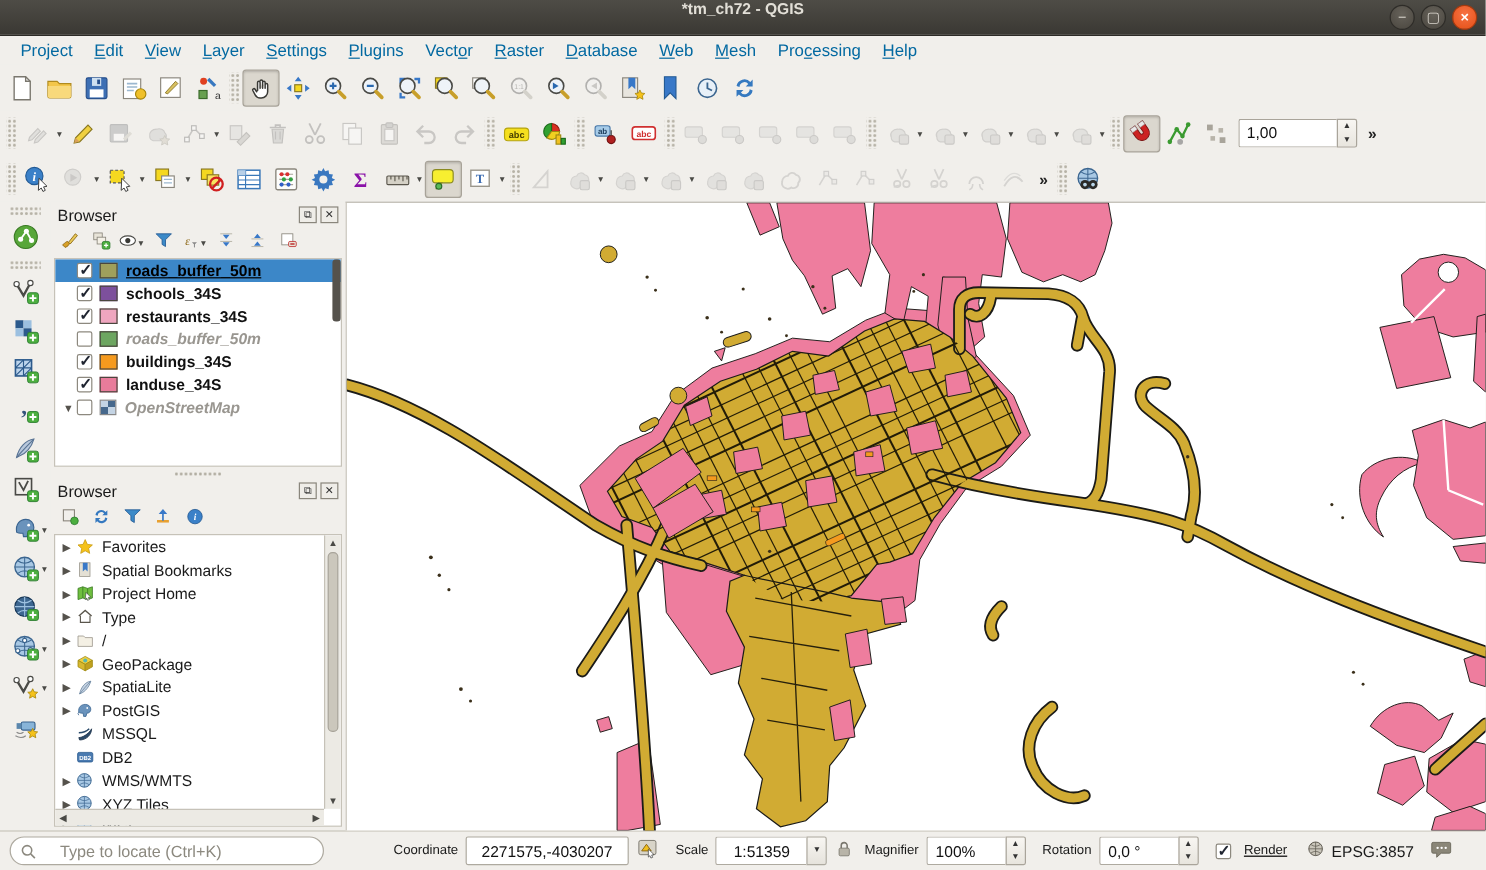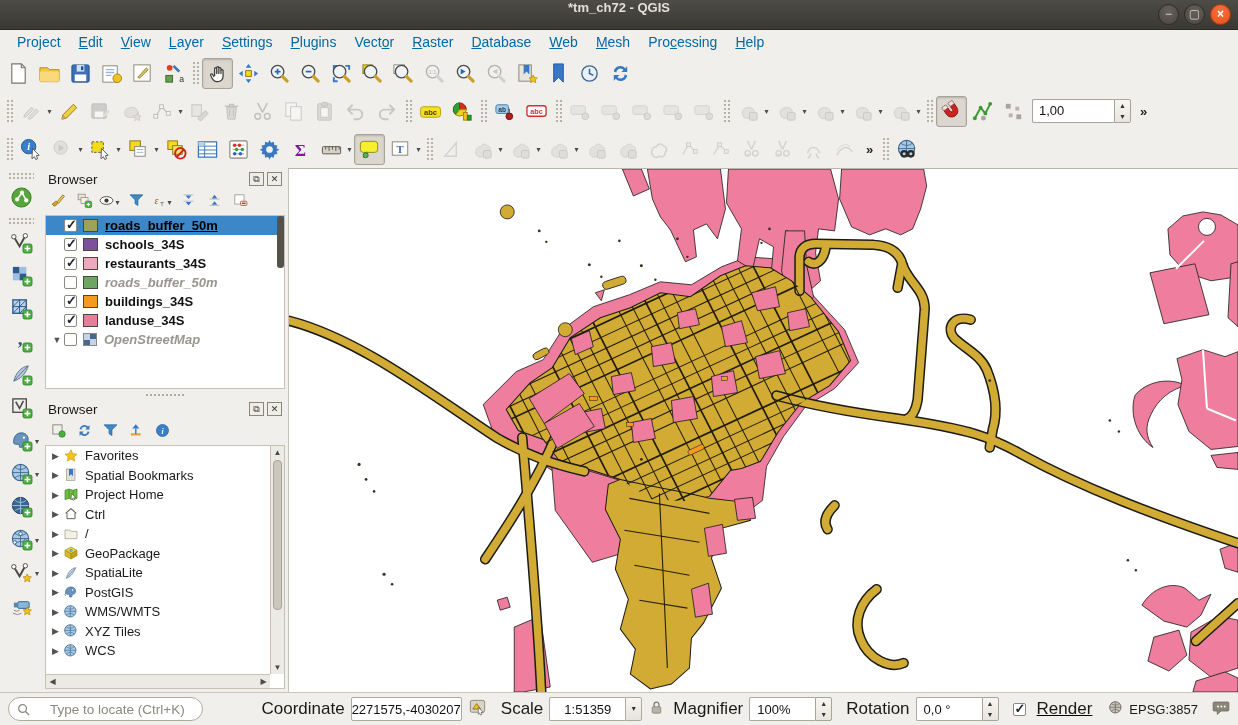--- a/index.html
+++ b/index.html
@@ -75,23 +75,23 @@
   .psplit { height:6px; display:flex; align-items:center; justify-content:center; flex:none; }
   .psplit i { width:40px; height:4px; background-image:radial-gradient(circle,#b0aca0 1px,transparent 1.3px); background-size:4px 4px; }
 
   .canvas { flex:1; background:#fff; position:relative; border-top:1px solid #b9b5ab; border-left:1px solid #c6c2b8; }
   .canvas svg { position:absolute; inset:0; width:100%; height:100%; }
 
   
   .statusbar { height:33px; background:#f1efeb; border-top:1px solid #c9c5bb; display:flex; align-items:center; padding:0 8px; gap:6px; flex:none; }
   .locate { width:262px; height:24px; border:1px solid #aeaaa0; border-radius:13px; background:#fff; display:flex; align-items:center; padding:0 8px; gap:20px; }
   .locate span { color:#8c897f; font-size:13.5px; }
-  .slabel { font-size:17px; color:#1a1a1a; margin-left:8px; }
+  .slabel { font-size:11px; color:#1a1a1a; margin-left:8px; }
   .sfield { height:24px; background:#fff; border:1px solid #aeaaa0; border-radius:2px; display:flex; align-items:center; justify-content:center; font-size:13px; color:#111; }
-  .coord { width:115px; }
+  .coord { width:136px; }
   .scale { width:76px; border-right:none; border-radius:2px 0 0 2px; }
   .ddbtn { width:17px; height:24px; border:1px solid #aeaaa0; border-radius:0 2px 2px 0; background:linear-gradient(#f8f6f2,#e6e3dc); font-size:7px; color:#333; text-align:center; line-height:22px; }
   .magfield { width:66px; border-right:none; border-radius:2px 0 0 2px; justify-content:flex-start; padding-left:7px; }
   .rendercb { display:flex; align-items:center; gap:5px; margin-left:8px;text-decoration:underline; }
   .epsg { display:flex; align-items:center; gap:5px; margin-left:10px; font-size:13px; color:#1a1a1a; }
 </style>
 </head>
 <body>
 
 <div class="win">
@@ -1117,21 +1117,21 @@
               <span>Project Home</span>
             </div>
             <div class="brow">
               <span class="bexp">▶</span>
               <span class="bicon">
                 <svg width="16" height="16" viewBox="0 0 24 24">
                   <path d="M4,11 L12,4 l8,7" fill="none" stroke="#5a564c" stroke-width="1.6"></path>
                   <path d="M6,10.5 V19 h12 v-8.5" fill="#fff" stroke="#5a564c" stroke-width="1.4"></path>
                 </svg>
               </span>
-              <span>Ctrl</span>
+              <span>Type</span>
             </div>
             <div class="brow">
               <span class="bexp">▶</span>
               <span class="bicon">
                 <svg width="16" height="16" viewBox="0 0 24 24">
                   <path d="M3,6 h7 l2,2 h9 v11 H3 Z" fill="#f4f0e4" stroke="#9a968c"></path>
                 </svg>
               </span>
               <span>/</span>
             </div>
@@ -1160,20 +1160,40 @@
             <div class="brow">
               <span class="bexp">▶</span>
               <span class="bicon">
                 <svg width="16" height="16" viewBox="0 0 24 24">
                   <path d="M4,14 C3,8 7,4.5 12,4.5 C16,4.5 19,7 19,10.5 C19,13.5 17,15.5 14,15.5 L13,19.5 H10 L9.5,15.5 C7,15.5 5,15.5 4,14 Z" fill="#6a93bc" stroke="#3a6490"></path>
                   <circle cx="14.5" cy="9" r="1.1" fill="#fff"></circle>
                   <path d="M4,14 q-2,2 0,4" stroke="#3a6490" fill="none"></path>
                 </svg>
               </span>
               <span>PostGIS</span>
+            </div>
+            <div class="brow">
+              <span class="bexp"></span>
+              <span class="bicon">
+                <svg width="16" height="16" viewBox="0 0 24 24">
+                  <path d="M4,16 C8,16 16,12 20,5 C20,13 13,19 5,19 Z" fill="#2a4a6a" stroke="#1a3048"></path>
+                  <path d="M4,10 C9,10 14,8 17,5" stroke="#2a4a6a" stroke-width="2" fill="none"></path>
+                </svg>
+              </span>
+              <span>MSSQL</span>
+            </div>
+            <div class="brow">
+              <span class="bexp"></span>
+              <span class="bicon">
+                <svg width="16" height="16" viewBox="0 0 24 24">
+                  <rect x="2.5" y="6" width="19" height="12" rx="2" fill="#4a7ab0" stroke="#2a5a90"></rect>
+                  <text x="12" y="15.5" font-size="7.5" font-weight="bold" fill="#fff" text-anchor="middle" font-family="Liberation Sans,sans-serif">DB2</text>
+                </svg>
+              </span>
+              <span>DB2</span>
             </div>
             <div class="brow">
               <span class="bexp">▶</span>
               <span class="bicon">
                 <svg width="16" height="16" viewBox="0 0 24 24">
                   <circle cx="11" cy="11" r="8.5" fill="#a8c8e4" stroke="#3c6690" stroke-width="1.2"></circle>
                   <path d="M2.5,11 h17 M11,2.5 v17 M5,5.5 c4,3 8,3 12,0 M5,16.5 c4,-3 8,-3 12,0" stroke="#3c6690" stroke-width="0.9" fill="none"></path>
                 </svg>
               </span>
               <span>WMS/WMTS</span>

